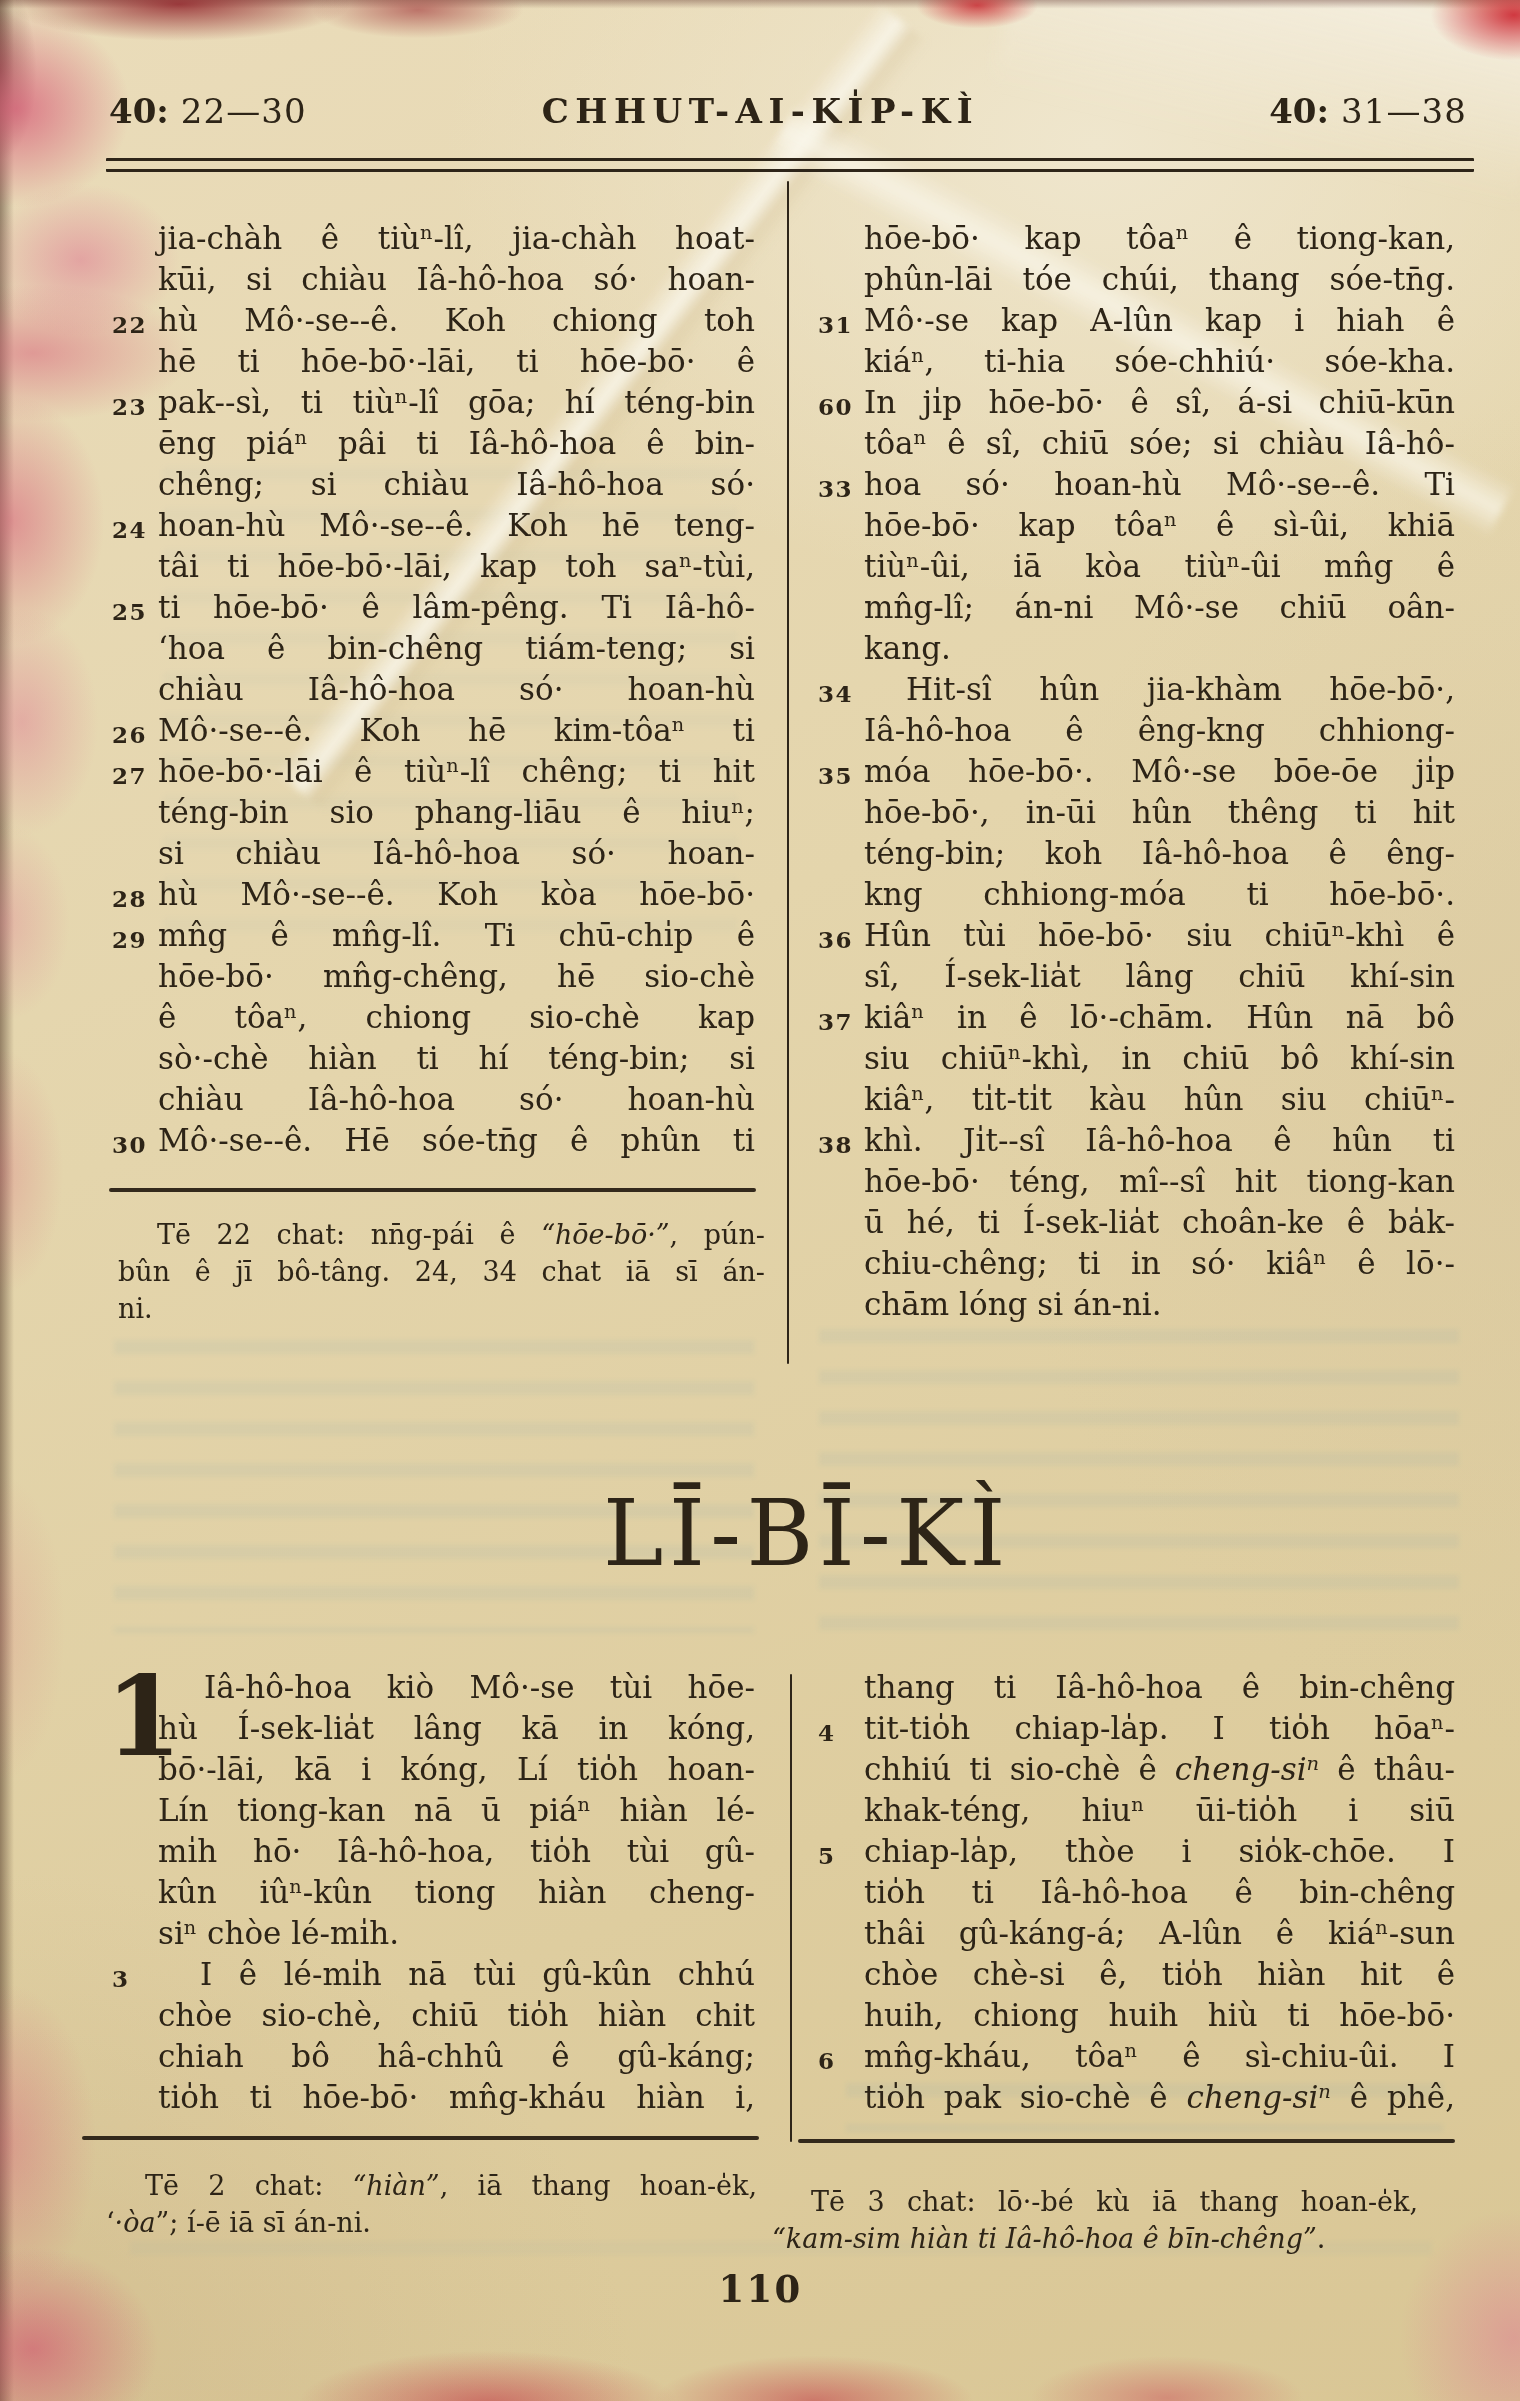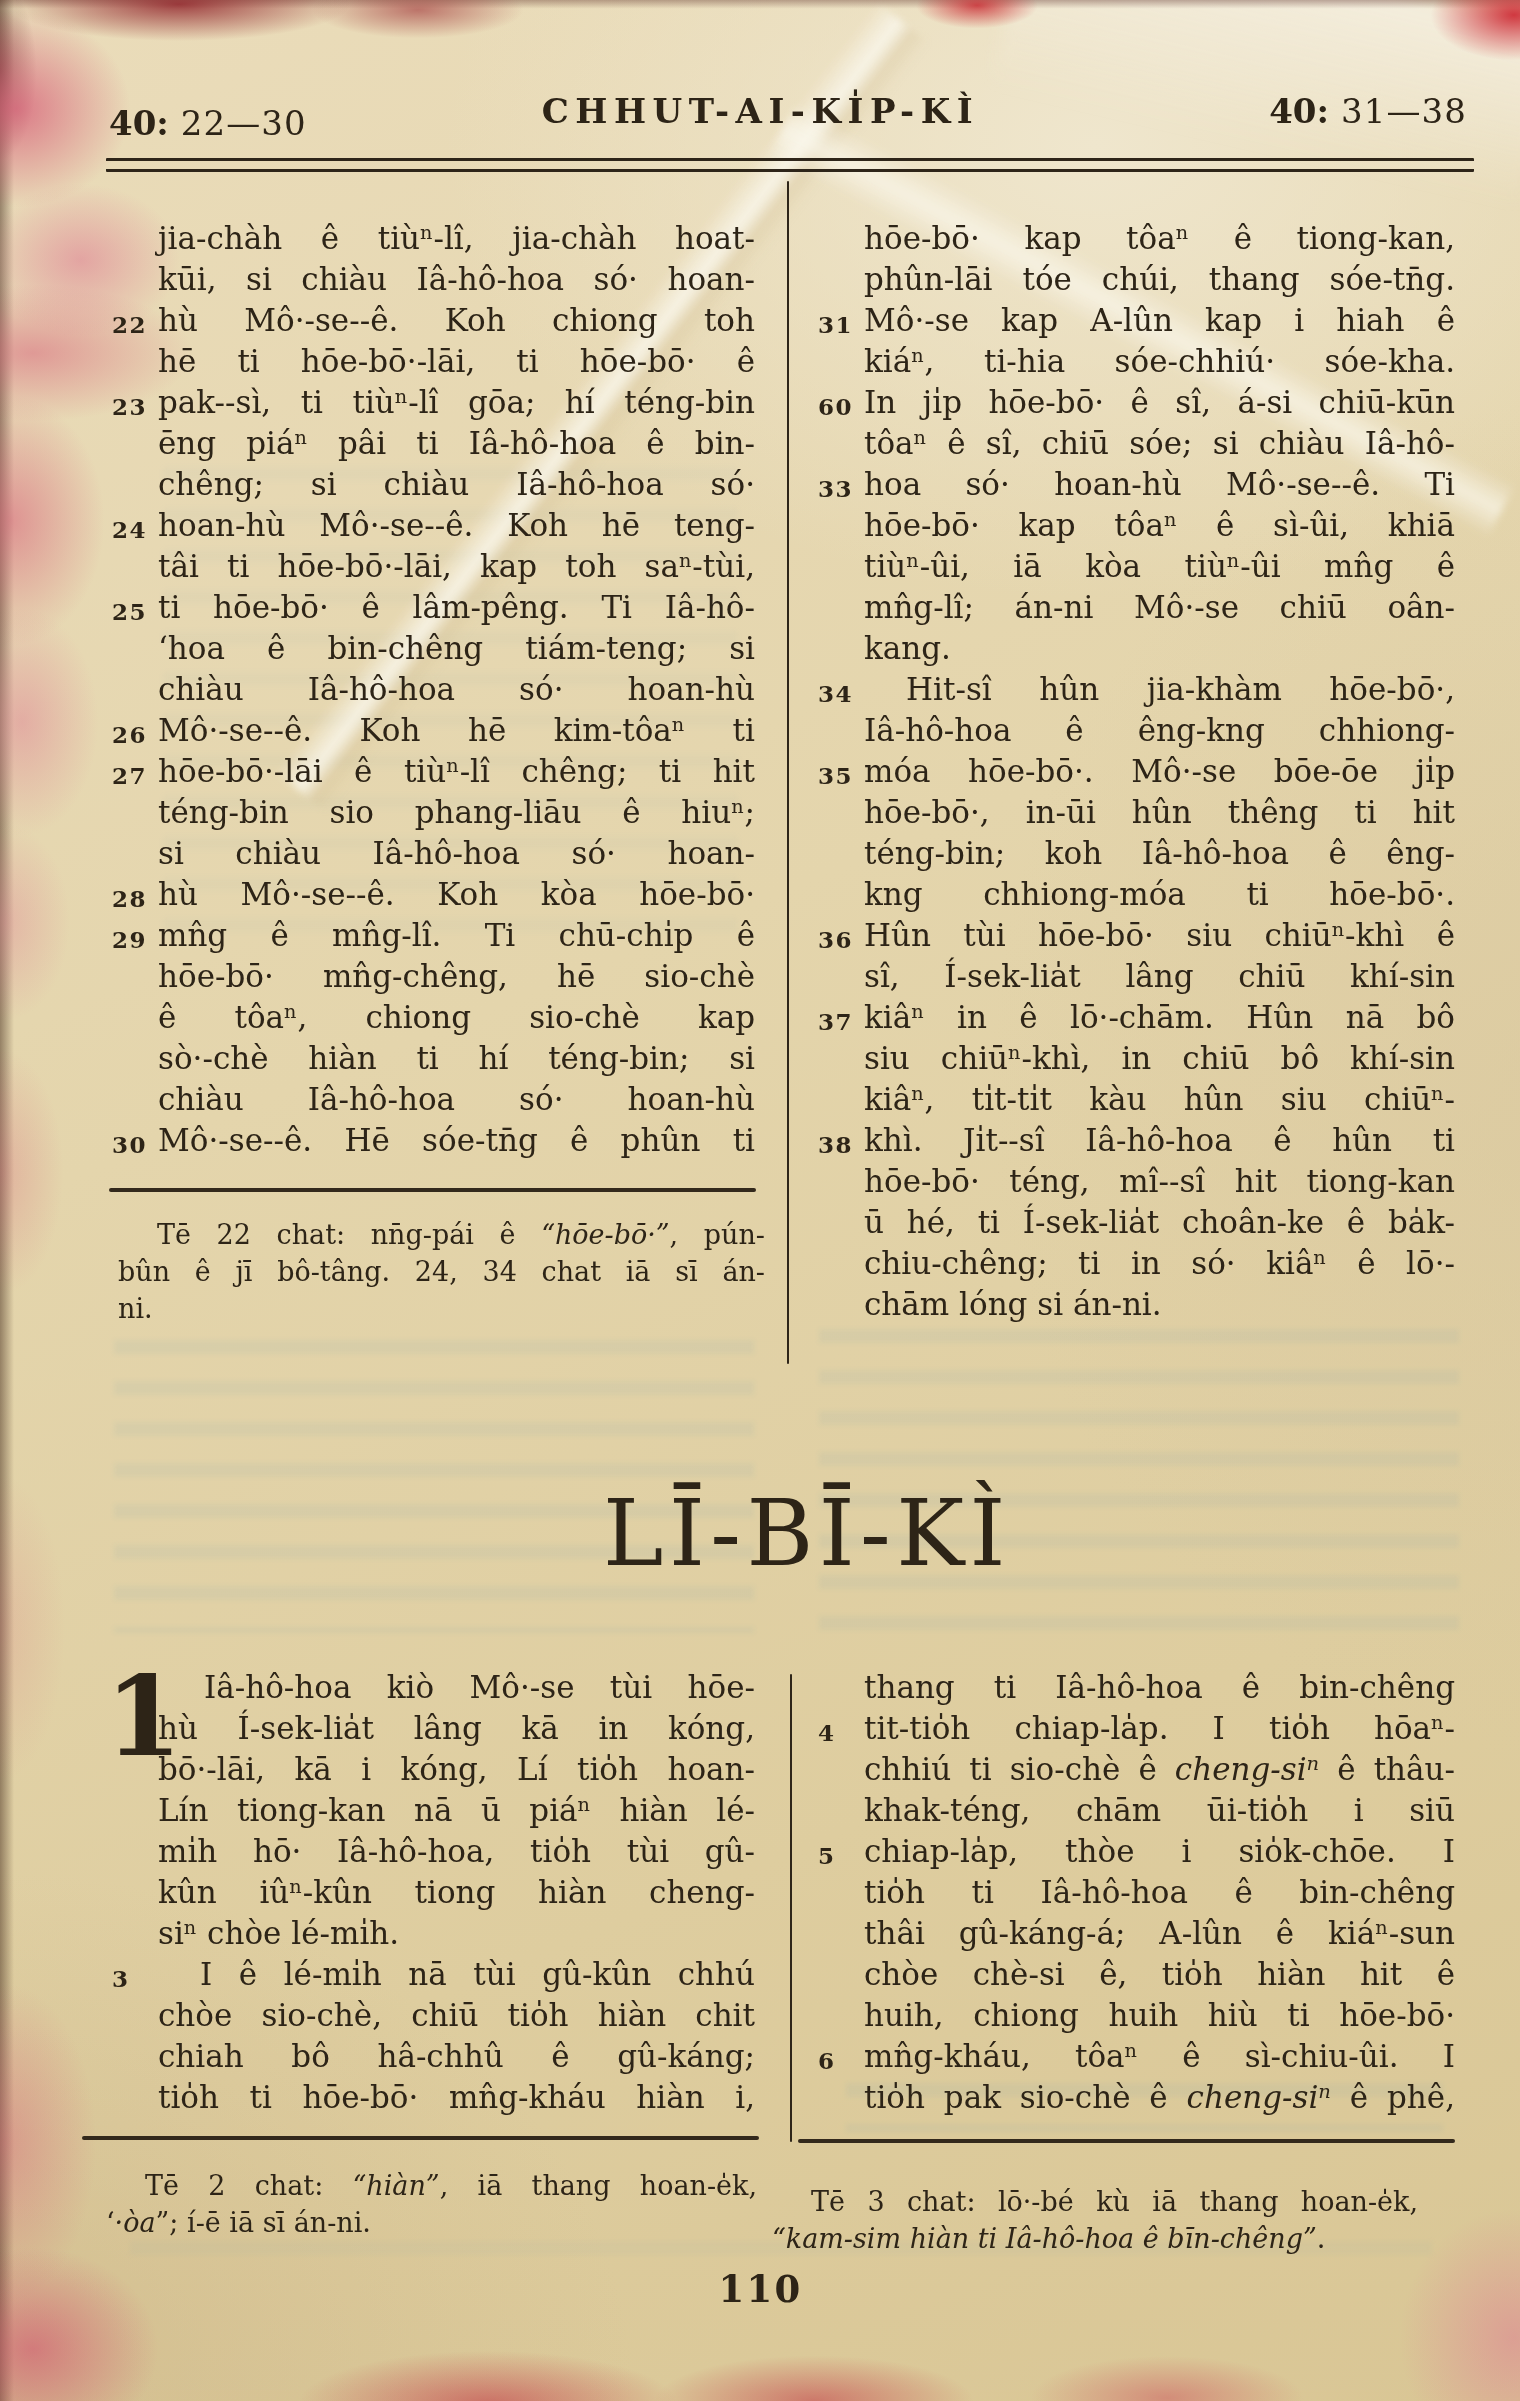--- a/index.html
+++ b/index.html
@@ -50,21 +50,21 @@
   
   .ghost{position:absolute;z-index:1;pointer-events:none;filter:blur(2.7px);opacity:.8;
     background:repeating-linear-gradient(180deg, rgba(146,172,170,.17) 0px, rgba(146,172,170,.17) 14px, rgba(146,172,170,0) 14px, rgba(146,172,170,0) 41px);}
   .ghost-1{left:114px;top:1340px;width:640px;height:293px;}
   .ghost-2{left:819px;top:1329px;width:640px;height:304px;}
   .ghost-3{left:163px;top:467px;width:575px;height:488px;opacity:.35;}
   .ghost-4{left:846px;top:2083px;width:597px;height:49px;}
   .ghost-5{left:130px;top:2241px;width:1302px;height:33px;opacity:.5;}
   
   .rh{position:absolute;top:91px;font-size:34px;letter-spacing:1.1px;white-space:nowrap;z-index:4;}
-  .rh-left{left:109px;margin-top:12px;}
+  .rh-left{left:109px;}
   .rh-right{right:54px;}
   .rh-center{left:0;right:0;text-align:center;font-weight:bold;letter-spacing:6.5px;}
   .chap-num{font-weight:bold;letter-spacing:0;}
   .double-rule{position:absolute;left:106px;top:158px;width:1368px;height:7.6px;z-index:4;
     border-top:3.8px solid #2e2519;border-bottom:3.3px solid #2e2519;border-radius:1.1px;}
   .col-divider{position:absolute;width:2.2px;background:#2e2519;z-index:4;border-radius:1.1px;}
   .divider-top{left:787px;top:181px;height:1183px;}
   .divider-bottom{left:790px;top:1674px;height:468px;}
   
   .col{position:absolute;z-index:4;font-size:31px;line-height:41px;}
@@ -196,21 +196,21 @@
       <div class="line end"><span class="ltext">siⁿ chòe lé-mi̍h.</span></div>
       <div class="line i1"><span class="vnum">3</span><span class="ltext">I ê lé-mi̍h nā tùi gû-kûn chhú</span></div>
       <div class="line"><span class="ltext">chòe sio-chè, chiū tio̍h hiàn chit</span></div>
       <div class="line"><span class="ltext">chiah bô hâ-chhû ê gû-káng;</span></div>
       <div class="line"><span class="ltext">tio̍h ti hōe-bō· mn̂g-kháu hiàn i,</span></div>
     </section>
   <section class="col lev-right">
       <div class="line"><span class="ltext">thang ti Iâ-hô-hoa ê bin-chêng</span></div>
       <div class="line"><span class="vnum">4</span><span class="ltext">tit-tio̍h chiap-la̍p.  I tio̍h hōaⁿ-</span></div>
       <div class="line"><span class="ltext">chhiú ti sio-chè ê <i>cheng-siⁿ</i> ê thâu-</span></div>
-      <div class="line"><span class="ltext">khak-téng, chām ūi-tio̍h i siū</span></div>
+      <div class="line"><span class="ltext">khak-téng, hiuⁿ ūi-tio̍h i siū</span></div>
       <div class="line"><span class="vnum">5</span><span class="ltext">chiap-la̍p, thòe i sio̍k-chōe.  I</span></div>
       <div class="line"><span class="ltext">tio̍h ti Iâ-hô-hoa ê bin-chêng</span></div>
       <div class="line"><span class="ltext">thâi gû-káng-á; A-lûn ê kiáⁿ-sun</span></div>
       <div class="line"><span class="ltext">chòe chè-si ê, tio̍h hiàn hit ê</span></div>
       <div class="line"><span class="ltext">huih, chiong huih hiù ti hōe-bō·</span></div>
       <div class="line"><span class="vnum">6</span><span class="ltext">mn̂g-kháu, tôaⁿ ê sì-chiu-ûi.  I</span></div>
       <div class="line"><span class="ltext">tio̍h pak sio-chè ê <i>cheng-siⁿ</i> ê phê,</span></div>
     </section>
 
   <div class="fn-rule rule-lev-left"></div>

